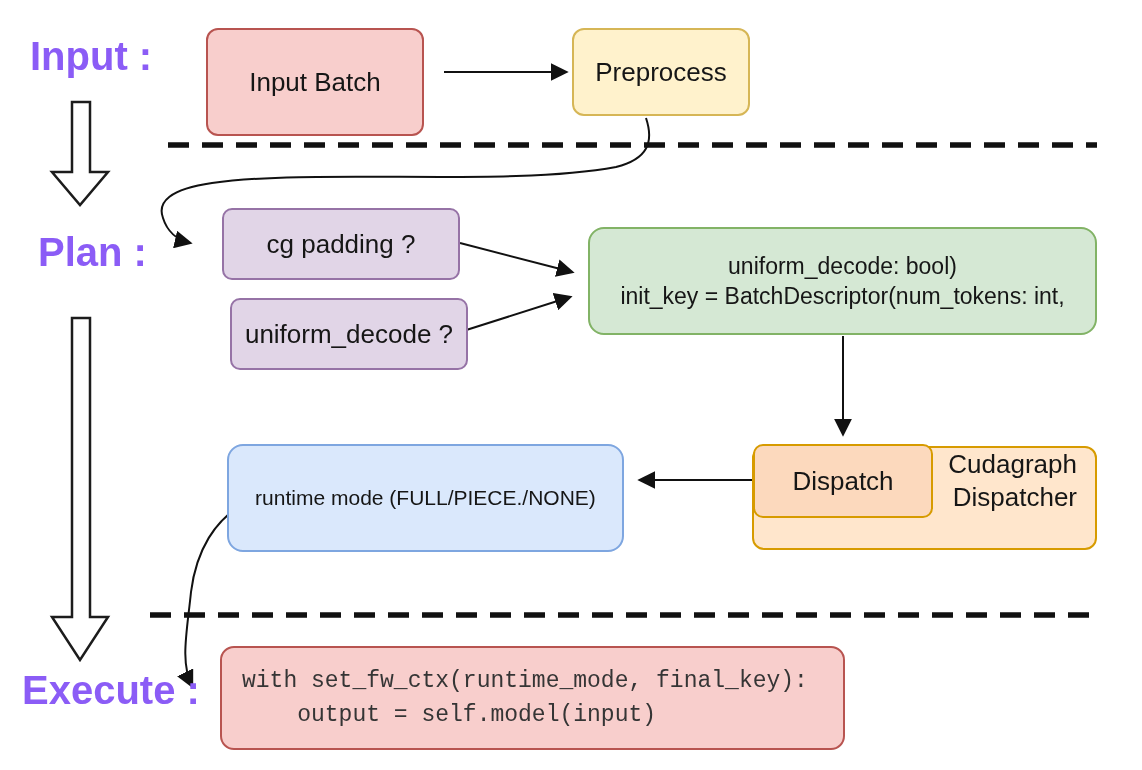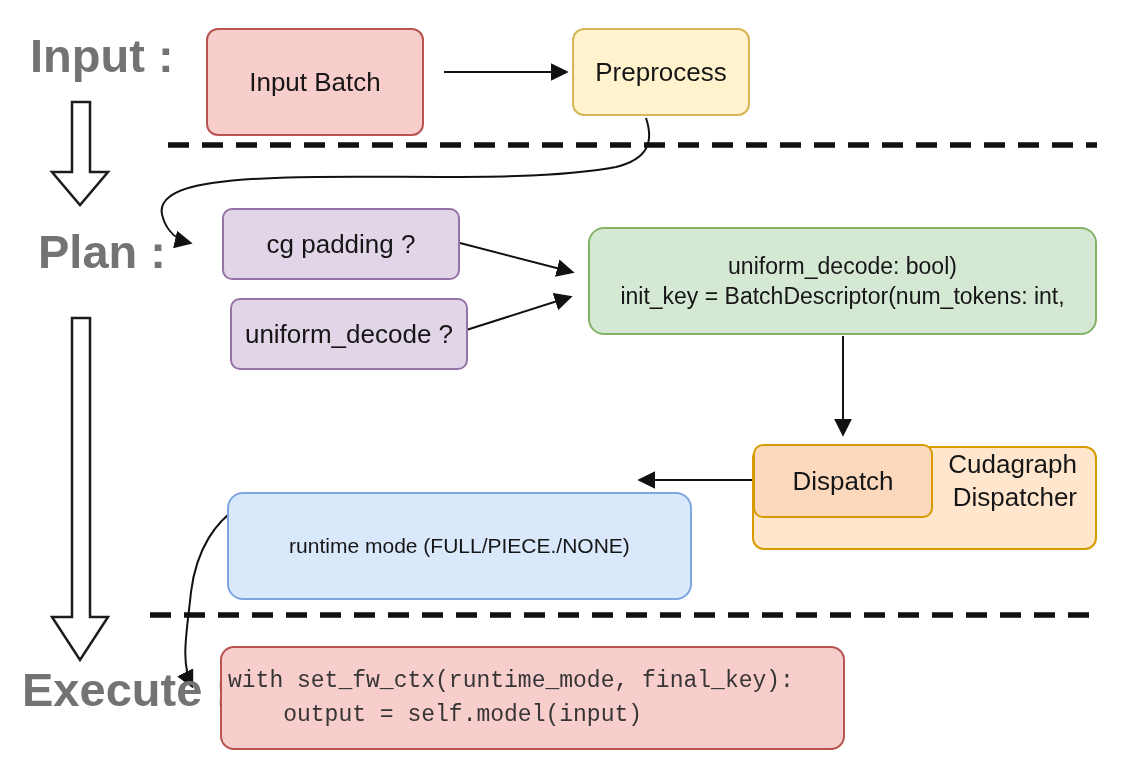--- a/index.html
+++ b/index.html
@@ -6,56 +6,56 @@
   .canvas{
     position:relative;
     width:1142px;height:770px;
     background:#ffffff;
     font-family:"Liberation Sans",sans-serif;
     overflow:hidden;
   }
   svg.links{position:absolute;left:0;top:0;width:1142px;height:770px;z-index:1;}
   .section-label{
     position:absolute;z-index:2;
-    font-size:47px;font-weight:bold;color:#737373;
+    font-size:40px;font-weight:bold;color:#8b5cf6;
     white-space:nowrap;line-height:36px;
   }
   .node{
     position:absolute;z-index:2;
     display:flex;flex-direction:column;align-items:center;justify-content:center;
     text-align:center;color:#161616;box-sizing:border-box;
   }
   .node span{display:block;}
   .rounded{border-radius:12px;border:2px solid #000;}
   .node-input-batch{left:206px;top:28px;width:218px;height:108px;
     background:var(--red-fill,#f8cecc);border-color:var(--red-stroke,#b85450);font-size:26px;}
   .node-preprocess{left:572px;top:28px;width:178px;height:88px;
     background:var(--yellow-fill,#fff2cc);border-color:var(--yellow-stroke,#d6b656);font-size:26px;}
   .node-cg-padding{left:222px;top:208px;width:238px;height:72px;border-radius:10px;
     background:var(--purple-fill,#e1d5e7);border-color:var(--purple-stroke,#9673a6);font-size:26px;}
   .node-uniform-decode{left:222px;top:298px;width:238px;height:72px;border-radius:10px;
     background:var(--purple-fill,#e1d5e7);border-color:var(--purple-stroke,#9673a6);font-size:26px;margin-left:8px;}
   .node-init-key{left:588px;top:227px;width:509px;height:108px;border-radius:16px;
     background:var(--green-fill,#d5e8d4);border-color:var(--green-stroke,#82b366);
     font-size:23px;line-height:30px;}
-  .node-runtime{left:227px;top:444px;width:465px;height:108px;border-radius:16px;
+  .node-runtime{left:227px;top:444px;width:397px;height:108px;border-radius:16px;
     background:var(--blue-fill,#dae8fc);border-color:var(--blue-stroke,#7ea6e0);
-    font-size:21px;line-height:32px;margin-top:48px;}
+    font-size:21px;line-height:32px;}
   .node-cudagraph{left:752px;top:446px;width:345px;height:104px;border-radius:12px;
     background:var(--orange-fill,#ffe6cc);border-color:var(--orange-stroke,#d79b00);
     font-size:26px;line-height:33px;
     align-items:flex-end;padding-right:18px;justify-content:flex-start;}
   .node-dispatch{left:753px;top:444px;width:180px;height:74px;border-radius:10px;
     background:var(--orange-inner-fill,#fcd9bd);border-color:var(--orange-stroke,#d79b00);
     font-size:26px;z-index:3;}
   .node-code{left:220px;top:646px;width:625px;height:104px;border-radius:14px;
     background:var(--red-fill,#f8cecc);border-color:var(--red-stroke,#b85450);
     align-items:flex-start;justify-content:center;}
   .node-code pre{
-    margin:1px;padding:0 0 0 5px;text-align:left;
+    margin:15px;padding:0 0 0 5px;text-align:left;
     font-family:"Liberation Mono","DejaVu Sans Mono",monospace;
     font-size:23px;line-height:34px;color:var(--code-ink,#353535);
   }
   .node-code pre span{display:block;white-space:pre;}
 </style>
 </head>
 <body>
 
 <div class="canvas">
 

